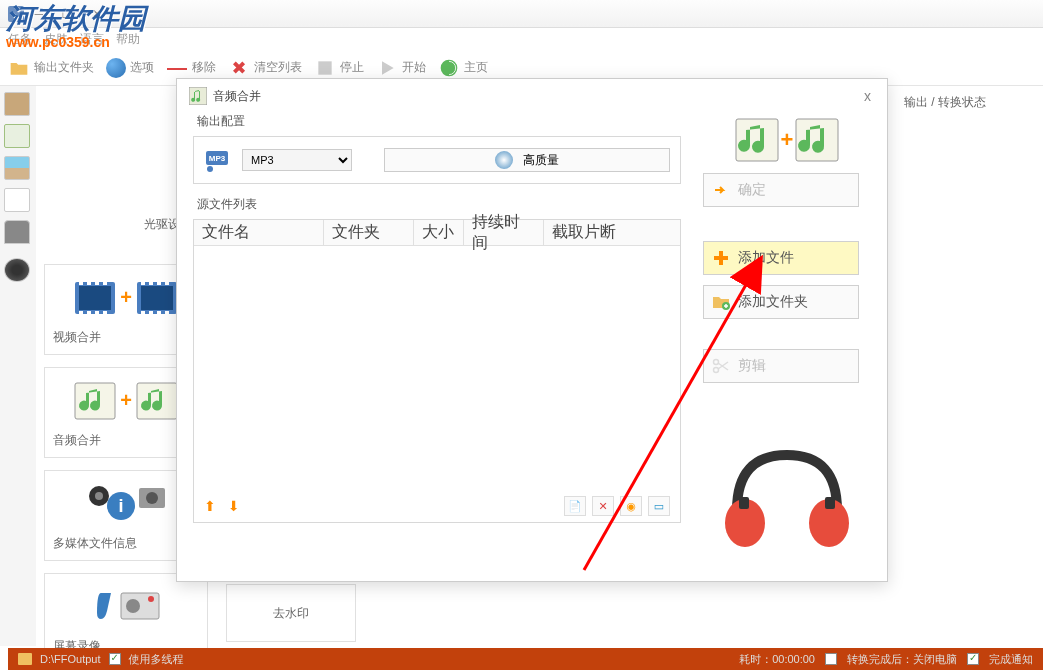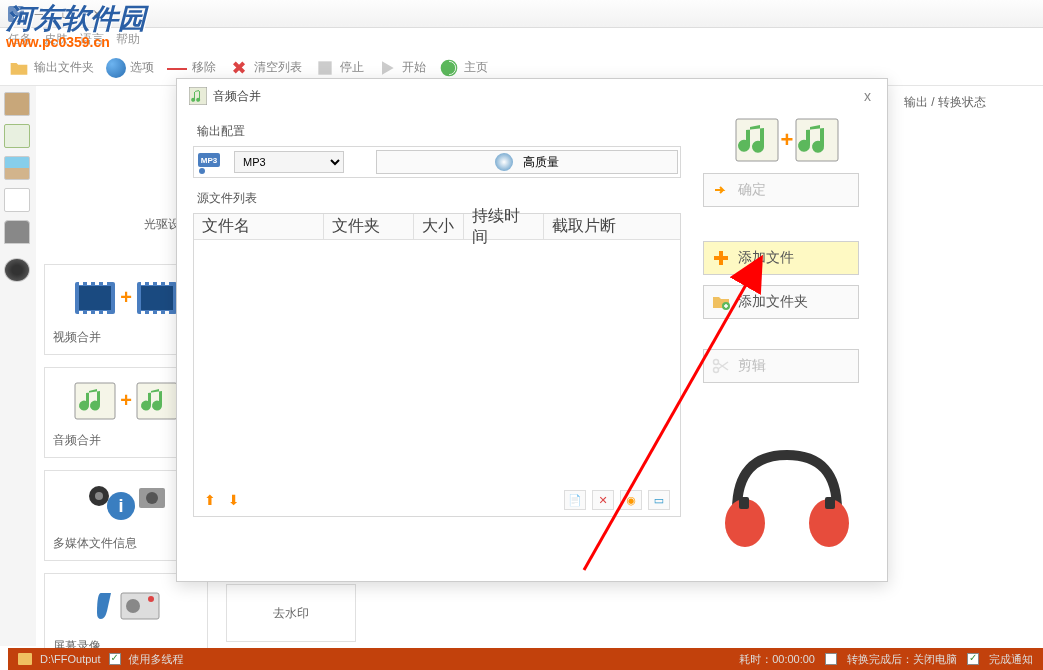--- a/index.html
+++ b/index.html
@@ -40,24 +40,24 @@
     .right-panel { flex: 1; padding: 8px 12px; }
     .right-header { color: #666; font-size: 12px; margin-bottom: 6px; }
     
     
     .dialog { position: absolute; left: 176px; top: 78px; width: 712px; height: 504px; background: #fff; border: 1px solid #ccc; box-shadow: 0 4px 16px rgba(0,0,0,0.15); z-index: 100; }
     .dlg-title { height: 34px; display: flex; align-items: center; padding: 0 12px; }
     .dlg-title-icon { width: 18px; height: 18px; margin-right: 6px; }
     .dlg-title-text { flex: 1; color: #444; font-size: 12px; }
     .dlg-close { color: #888; font-size: 14px; cursor: pointer; padding: 0 4px; }
     
-    .dlg-body { padding: 0 16px; margin-top: 10px; }
+    .dlg-body { padding: 0 16px; }
     .config-row { margin-bottom: 12px; }
     .config-label { color: #555; font-size: 12px; margin-bottom: 6px; display: block; padding-left: 4px; }
-    .config-box { border: 1px solid #d8d8d8; padding: 2px; display: flex; align-items: center; gap: 12px; }
+    .config-box { border: 1px solid #d8d8d8; padding: 10px; display: flex; align-items: center; gap: 12px; }
     .mp3-icon { width: 26px; height: 26px; }
     .format-select { width: 110px; height: 22px; border: 1px solid #ccc; background: #f5f5f5; font-size: 11px; padding: 0 4px; }
     .quality-btn { flex: 1; height: 24px; border: 1px solid #ccc; background: #fafafa; display: flex; align-items: center; justify-content: center; gap: 10px; cursor: pointer; margin-left: 20px; }
     .quality-icon { width: 18px; height: 18px; border-radius: 50%; background: radial-gradient(#fff, #4a8dc0); }
     
     .src-section { margin-top: 8px; }
     .src-label { color: #555; font-size: 12px; margin-bottom: 6px; padding-left: 4px; }
     .table-wrap { border: 1px solid #d8d8d8; height: 304px; display: flex; flex-direction: column; }
     .table-header { display: flex; height: 26px; background: #fafafa; border-bottom: 1px solid #e0e0e0; }
     .th { padding: 4px 8px; border-right: 1px solid #e0e0e0; color: #444; font-size: 16px; display: flex; align-items: center; }

